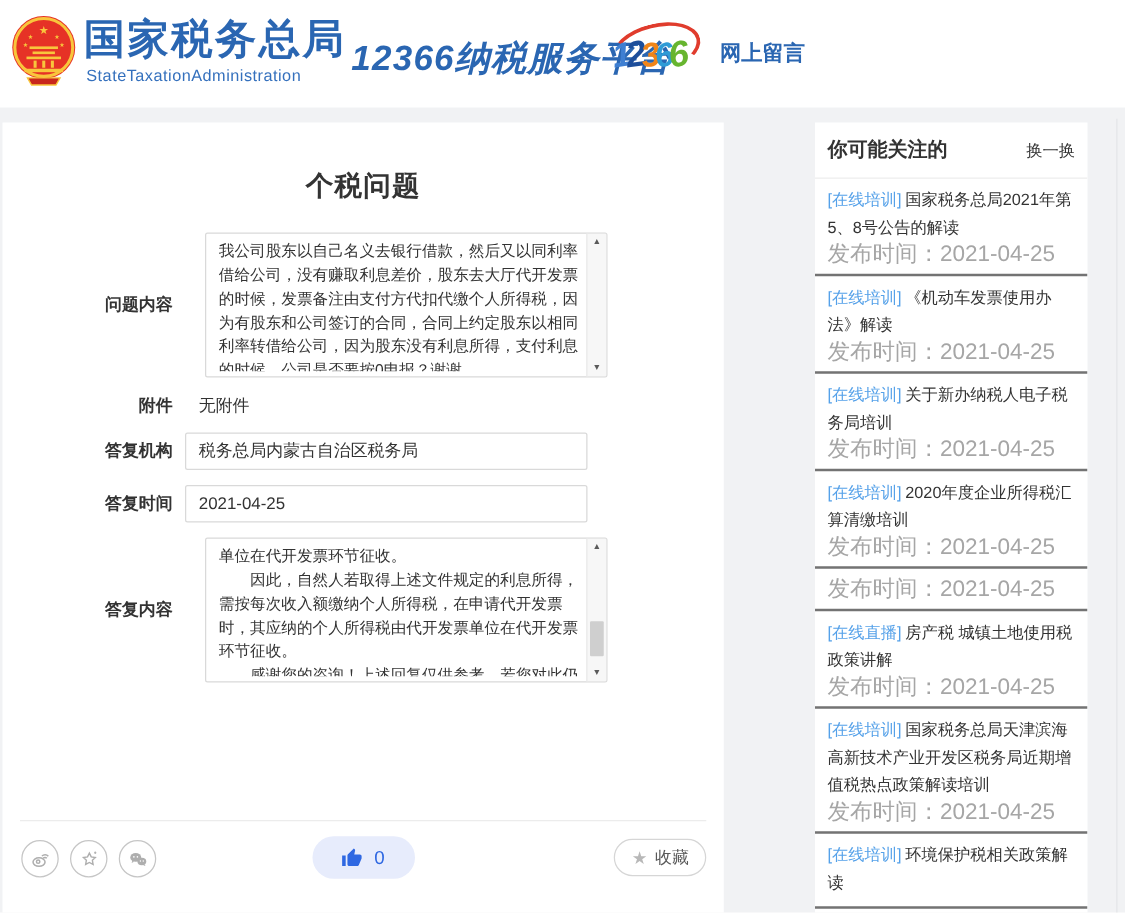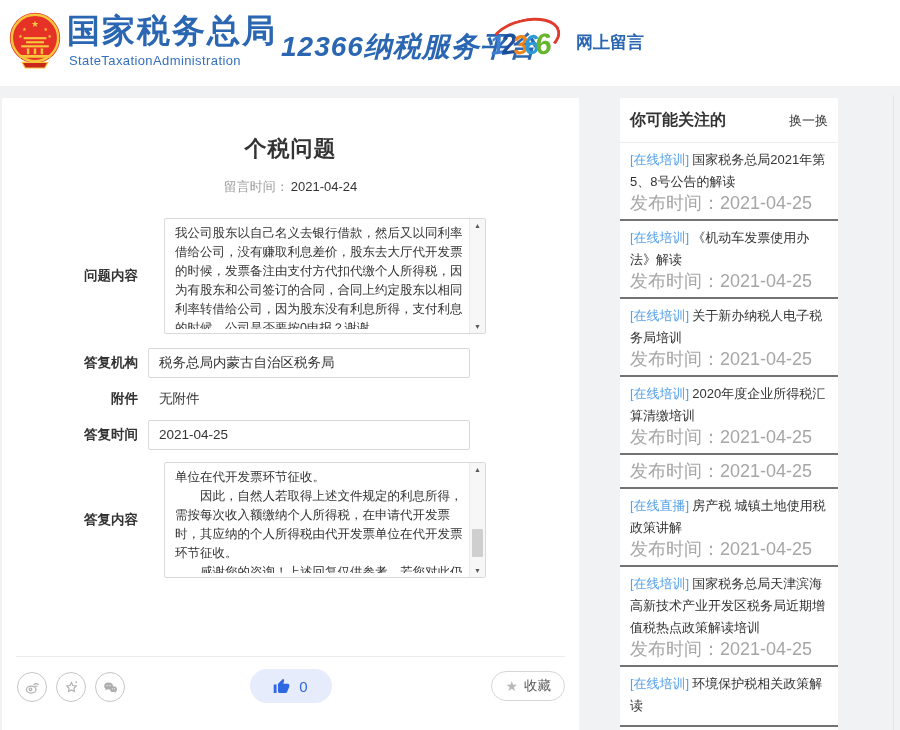--- a/index.html
+++ b/index.html
@@ -43,21 +43,21 @@
   
   .foot{position:absolute;left:14px;right:14px;top:558px;height:72px;border-top:1px solid #ececec;}
   .share{position:absolute;left:1px;top:15px;display:flex;gap:9px;}
   .circle-btn{width:30px;height:30px;border:1px solid #c6c6c6;border-radius:50%;background:#fff;display:flex;align-items:center;justify-content:center;color:#aeaeae;cursor:pointer;box-sizing:border-box;}
   .circle-btn svg{width:17px;height:17px;}
   .like-btn{position:absolute;left:50%;transform:translateX(-50%);top:12px;width:82px;height:34px;background:#e7ecfc;border-radius:17px;display:flex;align-items:center;justify-content:center;gap:9px;color:#2f68e2;font-size:15px;cursor:pointer;}
   .like-btn svg{width:17px;height:17px;fill:#2f68e2;}
   .fav-btn{position:absolute;right:0;top:14px;height:30px;padding:0 13px;border:1px solid #d6d6d6;border-radius:16px;background:#fff;display:flex;align-items:center;gap:6px;font-size:13.5px;color:#595959;cursor:pointer;box-sizing:border-box;}
   .fav-star{color:#b8b8b8;font-size:14px;}
   
-  .sidebar{position:absolute;left:620px;top:98px;width:218px;height:632px;background:#fff;overflow:hidden;}
+  .sidebar{position:absolute;left:652px;top:98px;width:218px;height:632px;background:#fff;overflow:hidden;}
   .sb-head{display:flex;justify-content:space-between;align-items:center;padding:12px 10px 11px;border-bottom:1px solid #ededed;}
   .sb-title{font-size:16px;font-weight:bold;color:#333;}
   .sb-refresh{font-size:13px;color:#333;cursor:pointer;}
   .sb-item{padding:6px 10px 8px;border-bottom:2px solid #737373;}
   .sb-item-title{font-size:13px;line-height:22px;color:#333;cursor:pointer;}
   .tag{color:#55a1e9;margin-right:3px;}
   .sb-date{margin-top:3px;font-size:18px;line-height:15px;color:#a6a6a6;}
 </style>
 </head>
 <body>
@@ -91,46 +91,43 @@
       <span class="d0">1</span><span class="d1">2</span><span class="d2">3</span><span class="d3">6</span><span class="d4">6</span>
     </div>
   </div>
   <div class="nav-link">网上留言</div>
 </div>
 
 <div class="page-line"></div>
 
 <div class="main-card">
   <div class="post-title">个税问题</div>
-  <div class="post-meta">
-    <span class="ml">留言时间：</span><span class="mv">2021-04-24</span>
-  </div>
 
   <div class="form">
 
 
     <div class="row ta">
       <div class="flabel">问题内容</div>
       <div class="tabox">
         <div class="ta-text">我公司股东以自己名义去银行借款，然后又以同利率借给公司，没有赚取利息差价，股东去大厅代开发票的时候，发票备注由支付方代扣代缴个人所得税，因为有股东和公司签订的合同，合同上约定股东以相同利率转借给公司，因为股东没有利息所得，支付利息的时候，公司是否要按0申报？谢谢</div>
         <div class="scrollbar">
           <span class="sb-arrow up">▲</span>
           <span class="sb-arrow down">▼</span>
         </div>
       </div>
     </div>
 
     <div class="row">
+      <div class="flabel">附件</div>
+      <div class="plainval">无附件</div>
+    </div>
+
+    <div class="row">
       <div class="flabel">答复机构</div>
       <div class="input">税务总局内蒙古自治区税务局</div>
-    </div>
-
-    <div class="row">
-      <div class="flabel">附件</div>
-      <div class="plainval">无附件</div>
     </div>
 
     <div class="row">
       <div class="flabel">答复时间</div>
       <div class="input">2021-04-25</div>
     </div>
 
     <div class="row ta">
       <div class="flabel">答复内容</div>
       <div class="tabox">

